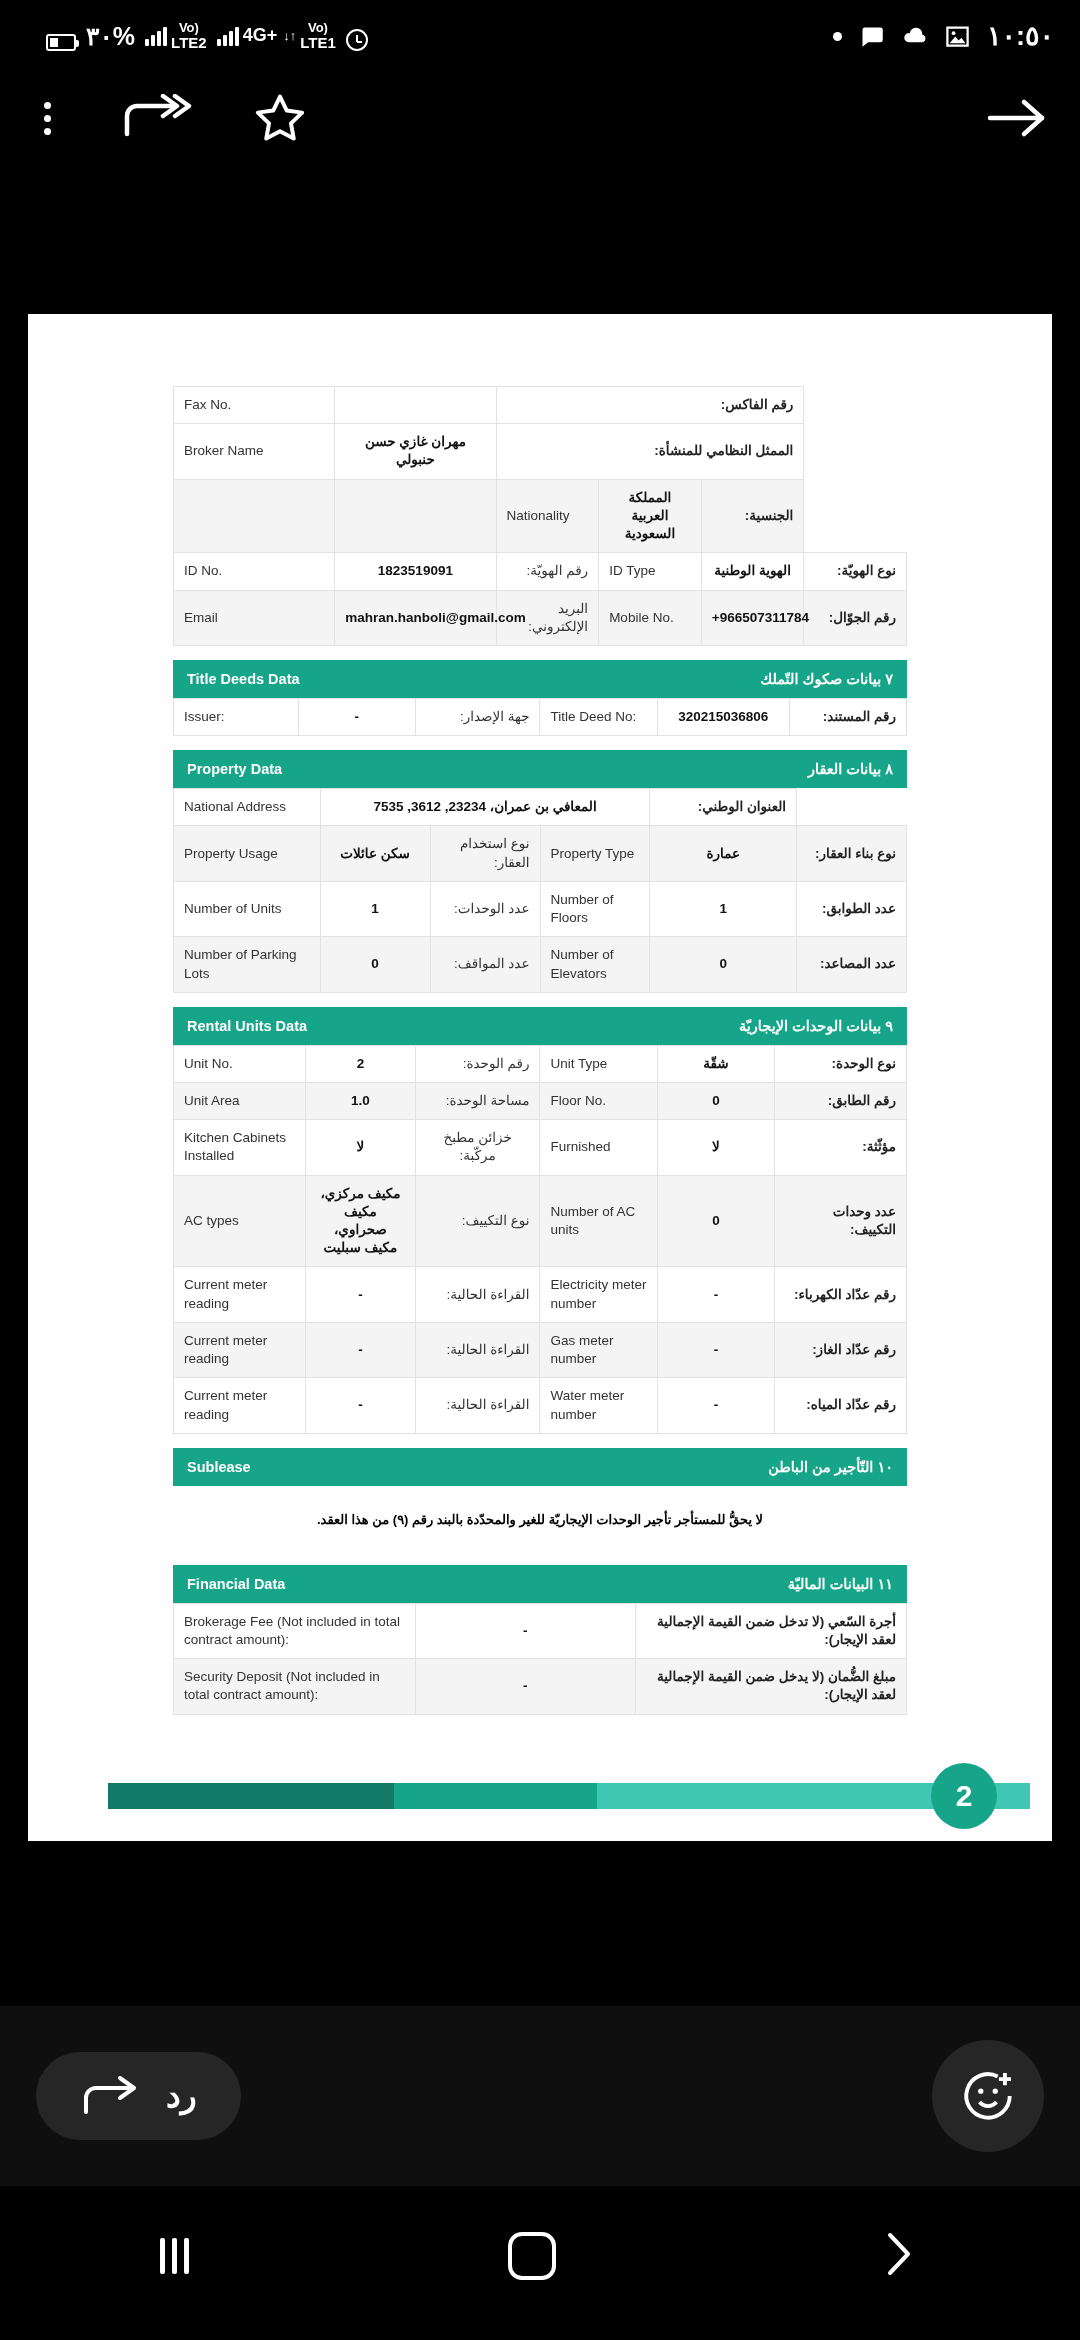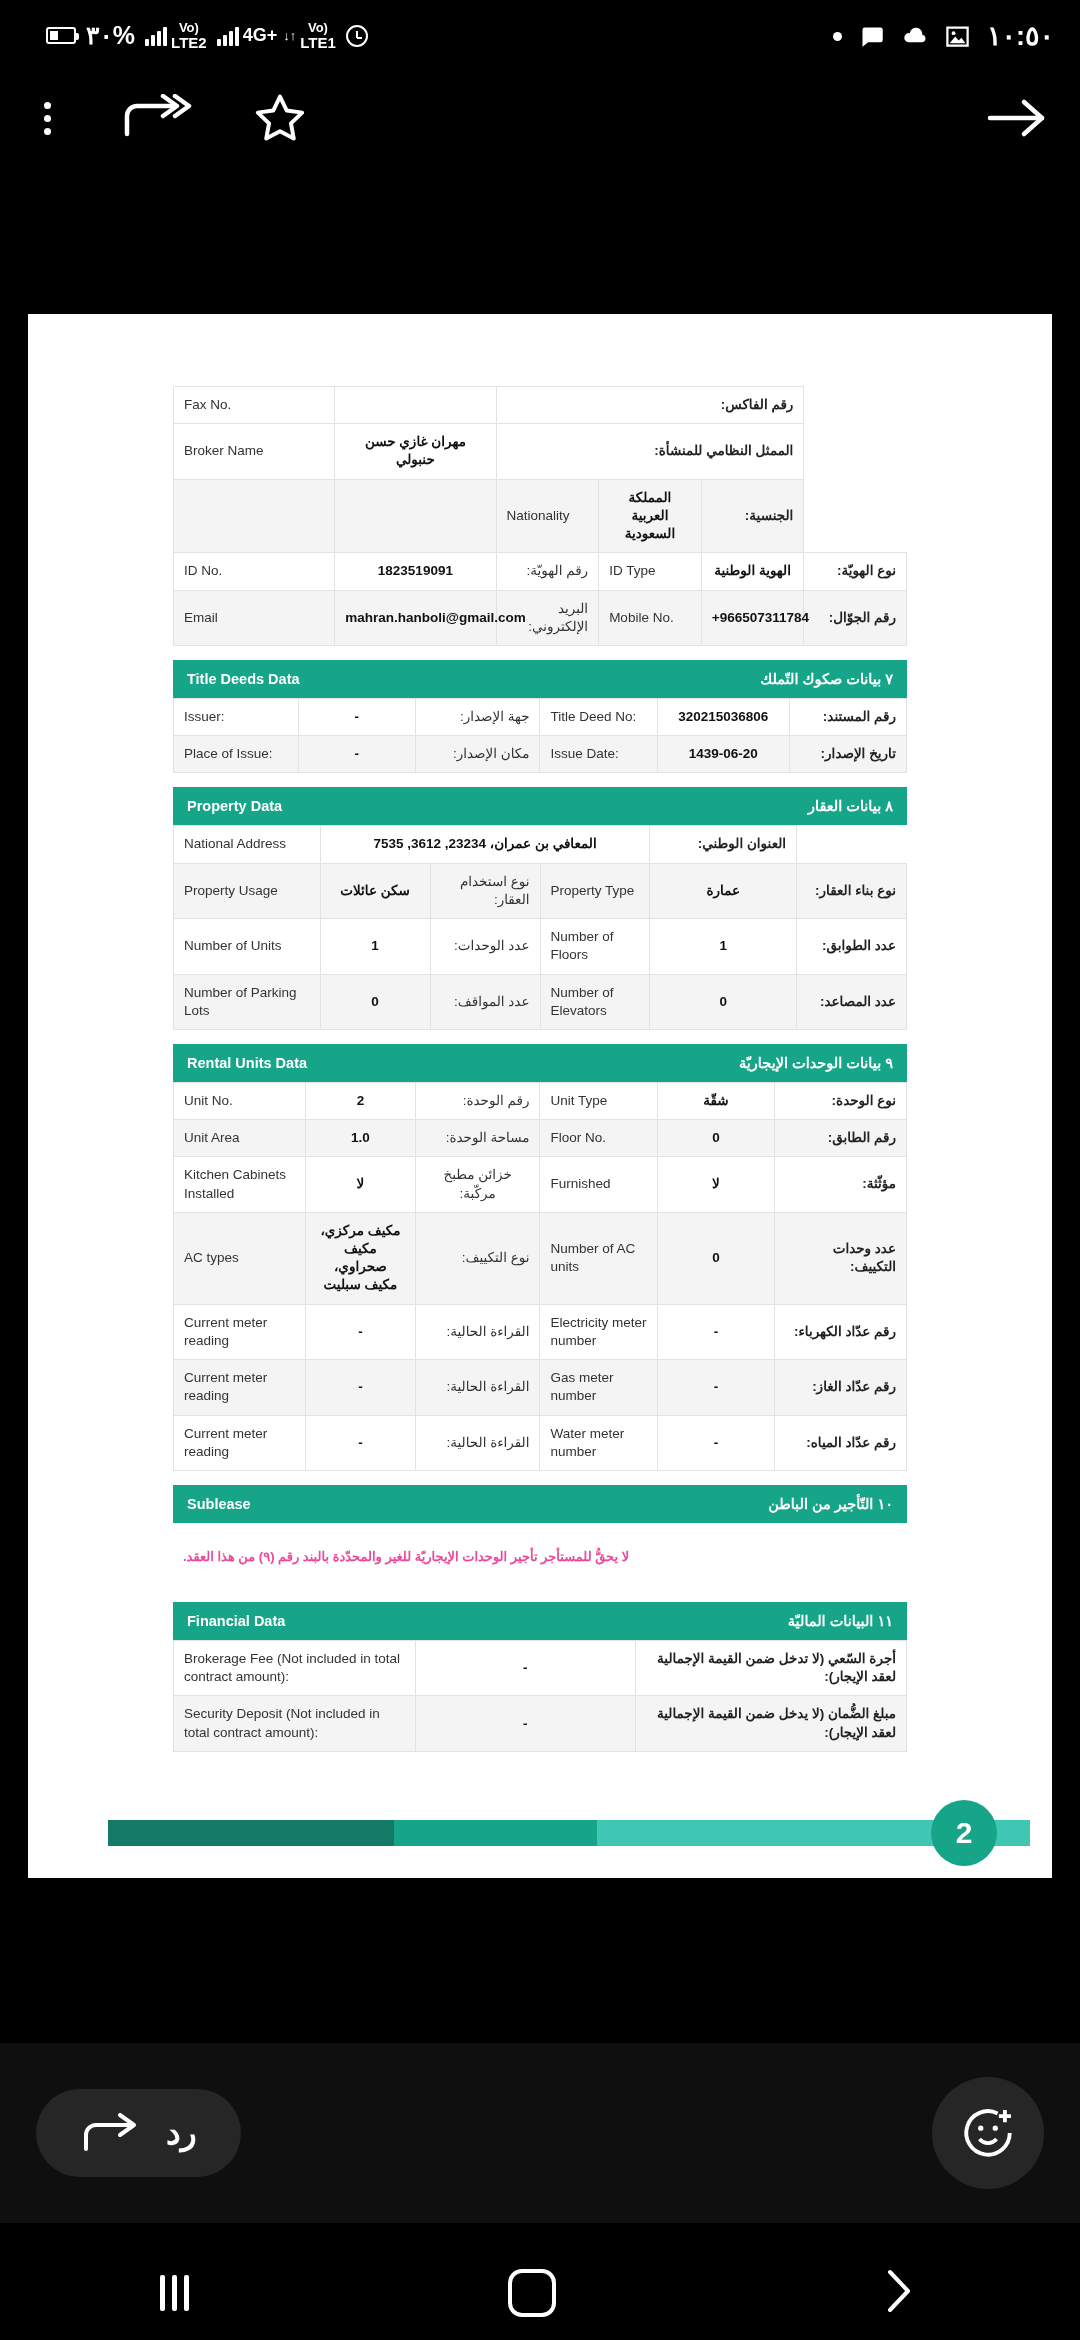--- a/index.html
+++ b/index.html
@@ -10,21 +10,21 @@
     overflow: hidden;
   }
   .screen { position: relative; width: 1080px; height: 2340px; background: #000; }
 
   
   .statusbar {
     height: 72px; display: flex; align-items: center;
     justify-content: space-between; padding: 0 26px;
     color: #fff;
   }
-  .sb-left { display: flex; align-items: center; gap: 10px; padding-left: 20px; }
+  .sb-left { display: flex; align-items: flex-end; gap: 10px; padding-left: 20px; }
   .sb-right { display: flex; align-items: center; gap: 16px; }
   .battery {
     width: 30px; height: 17px; border: 2px solid #fff; border-radius: 3px;
     position: relative; display: inline-block;
   }
   .battery::after {
     content: ""; position: absolute; right: -5px; top: 4px;
     width: 3px; height: 7px; background: #fff; border-radius: 0 2px 2px 0;
   }
   .battery .fill { position: absolute; left: 2px; top: 2px; bottom: 2px; width: 8px; background: #fff; }
@@ -85,22 +85,22 @@
 
   .section-head {
     background: #17a589; color: #fff;
     display: flex; align-items: center; justify-content: space-between;
     padding: 11px 14px; margin-top: 14px;
     font-size: 14.5px; font-weight: 700;
   }
   .section-head .h-ar { direction: rtl; font-size: 14.5px; }
 
   .sublease-note {
-    text-align: left; direction: rtl; font-size: 13px;
-    color: #ec4899; padding: 26px 10px 24px; font-weight: 600;
+    text-align: center; direction: rtl; font-size: 13px;
+    color: #000000; padding: 26px 10px 24px; font-weight: 600;
   }
 
   
   .doc-footer {
     margin-top: 34px; position: relative; height: 92px;
   }
   .fbar { position: absolute; left: 80px; right: 22px; top: 34px; height: 26px; display: flex; }
   .fbar .s1 { flex: 0 0 31%; background: #127a66; }
   .fbar .s2 { flex: 0 0 22%; background: #17a589; }
   .fbar .s3 { flex: 1; background: #3fc7b4; }
@@ -285,28 +285,20 @@
         <table class="t">
           <tbody>
               <tr>
             <td class="en" style="width:17%">Issuer:</td>
             <td class="val" style="width:16%">-</td>
             <td class="en" style="width:17%;text-align:right;direction:rtl">جهة الإصدار:</td>
             <td class="en" style="width:16%">Title Deed No:</td>
             <td class="val" style="width:18%">320215036806</td>
             <td class="ar" style="width:16%">رقم المستند:</td>
           </tr>
-          <tr class="alt">
-            <td class="en">Place of Issue:</td>
-            <td class="val">-</td>
-            <td class="en" style="text-align:right;direction:rtl">مكان الإصدار:</td>
-            <td class="en">Issue Date:</td>
-            <td class="val">1439-06-20</td>
-            <td class="ar">تاريخ الإصدار:</td>
-          </tr>
         </tbody>
           </table>
 
         <div class="section-head">
           <span>Property Data</span>
           <span class="h-ar">٨ بيانات العقار</span>
         </div>
         <table class="t">
           <tbody>
               <tr>

